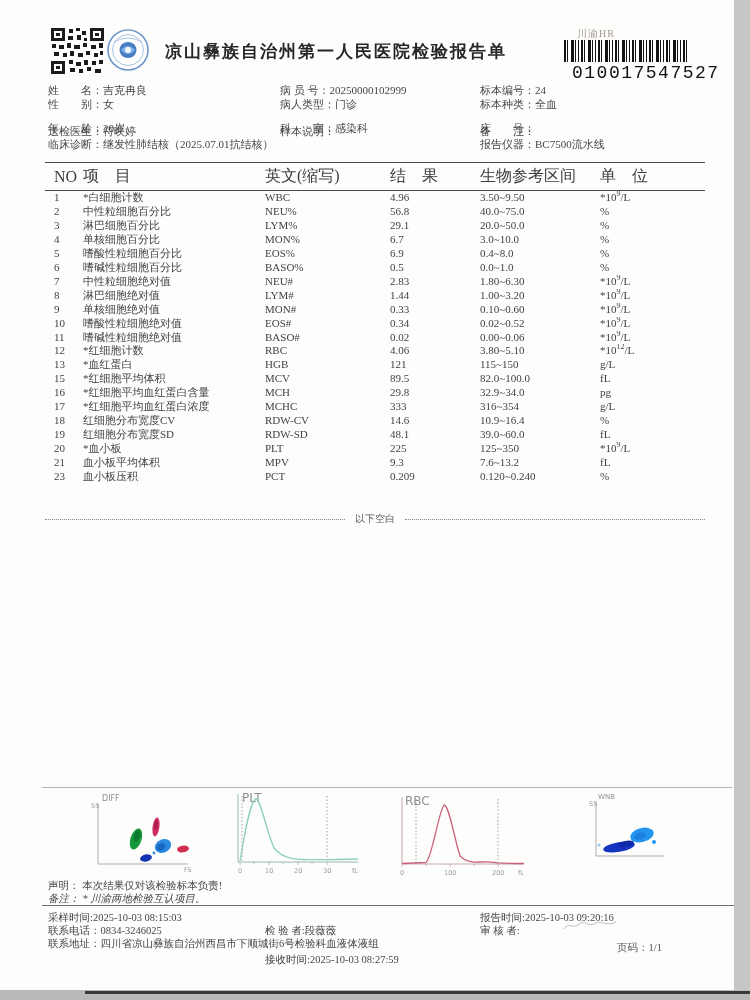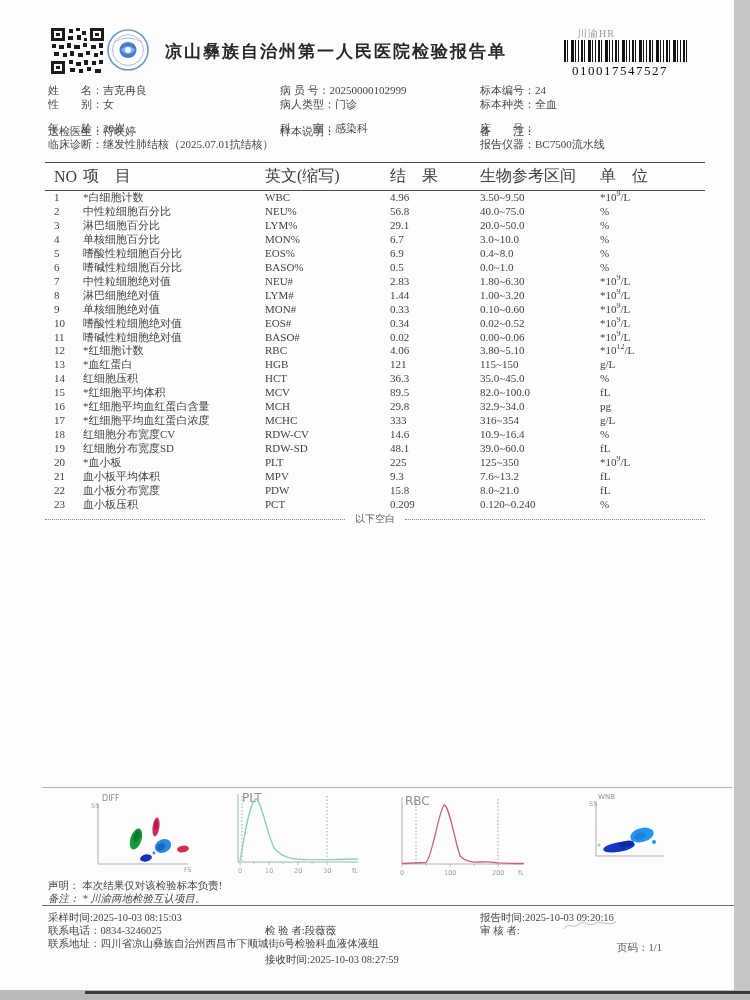--- a/index.html
+++ b/index.html
@@ -21,21 +21,21 @@
   .barcode-label{font-size:10px;color:#a39a8c;letter-spacing:1px;}
   .barcode-bars{
     width:126px;height:22px;
     background:repeating-linear-gradient(90deg,
       #141414 0 2px, #fff 2px 3px,
       #141414 3px 4px, #fff 4px 7px,
       #141414 7px 10px, #fff 10px 11px,
       #141414 11px 12px, #fff 12px 14px,
       #141414 14px 15px, #fff 15px 17px);
   }
-  .barcode-number{font-size:13px;color:#111;letter-spacing:1.5px;font-family:Liberation Serif, serif;}
+  .barcode-number{font-size:18px;color:#111;letter-spacing:1.5px;font-family:Liberation Mono, monospace;}
 
   
   .pinfo{font-size:11px;line-height:13.4px;color:#464646;}
   .pinfo .cell{white-space:nowrap;}
   .pinfo .lab{display:inline-block;}
   .prow{position:absolute;left:48px;width:660px;height:13.4px;}
   .c1{position:absolute;left:0;}
   .c2{position:absolute;left:232px;}
   .c3{position:absolute;left:432px;}
 
@@ -276,28 +276,20 @@
         </tr>
         <tr>
           <td>13</td>
           <td>*血红蛋白</td>
           <td>HGB</td>
           <td>121</td>
           <td>115~150</td>
           <td>g/L</td>
         </tr>
         <tr>
-          <td>14</td>
-          <td>红细胞压积</td>
-          <td>HCT</td>
-          <td>36.3</td>
-          <td>35.0~45.0</td>
-          <td>%</td>
-        </tr>
-        <tr>
           <td>15</td>
           <td>*红细胞平均体积</td>
           <td>MCV</td>
           <td>89.5</td>
           <td>82.0~100.0</td>
           <td>fL</td>
         </tr>
         <tr>
           <td>16</td>
           <td>*红细胞平均血红蛋白含量</td>
@@ -337,28 +329,20 @@
           <td>225</td>
           <td>125~350</td>
           <td>*10<sup>9</sup>/L</td>
         </tr>
         <tr>
           <td>21</td>
           <td>血小板平均体积</td>
           <td>MPV</td>
           <td>9.3</td>
           <td>7.6~13.2</td>
-          <td>fL</td>
-        </tr>
-        <tr>
-          <td>22</td>
-          <td>血小板分布宽度</td>
-          <td>PDW</td>
-          <td>15.8</td>
-          <td>8.0~21.0</td>
           <td>fL</td>
         </tr>
         <tr>
           <td>23</td>
           <td>血小板压积</td>
           <td>PCT</td>
           <td>0.209</td>
           <td>0.120~0.240</td>
           <td>%</td>
         </tr>

